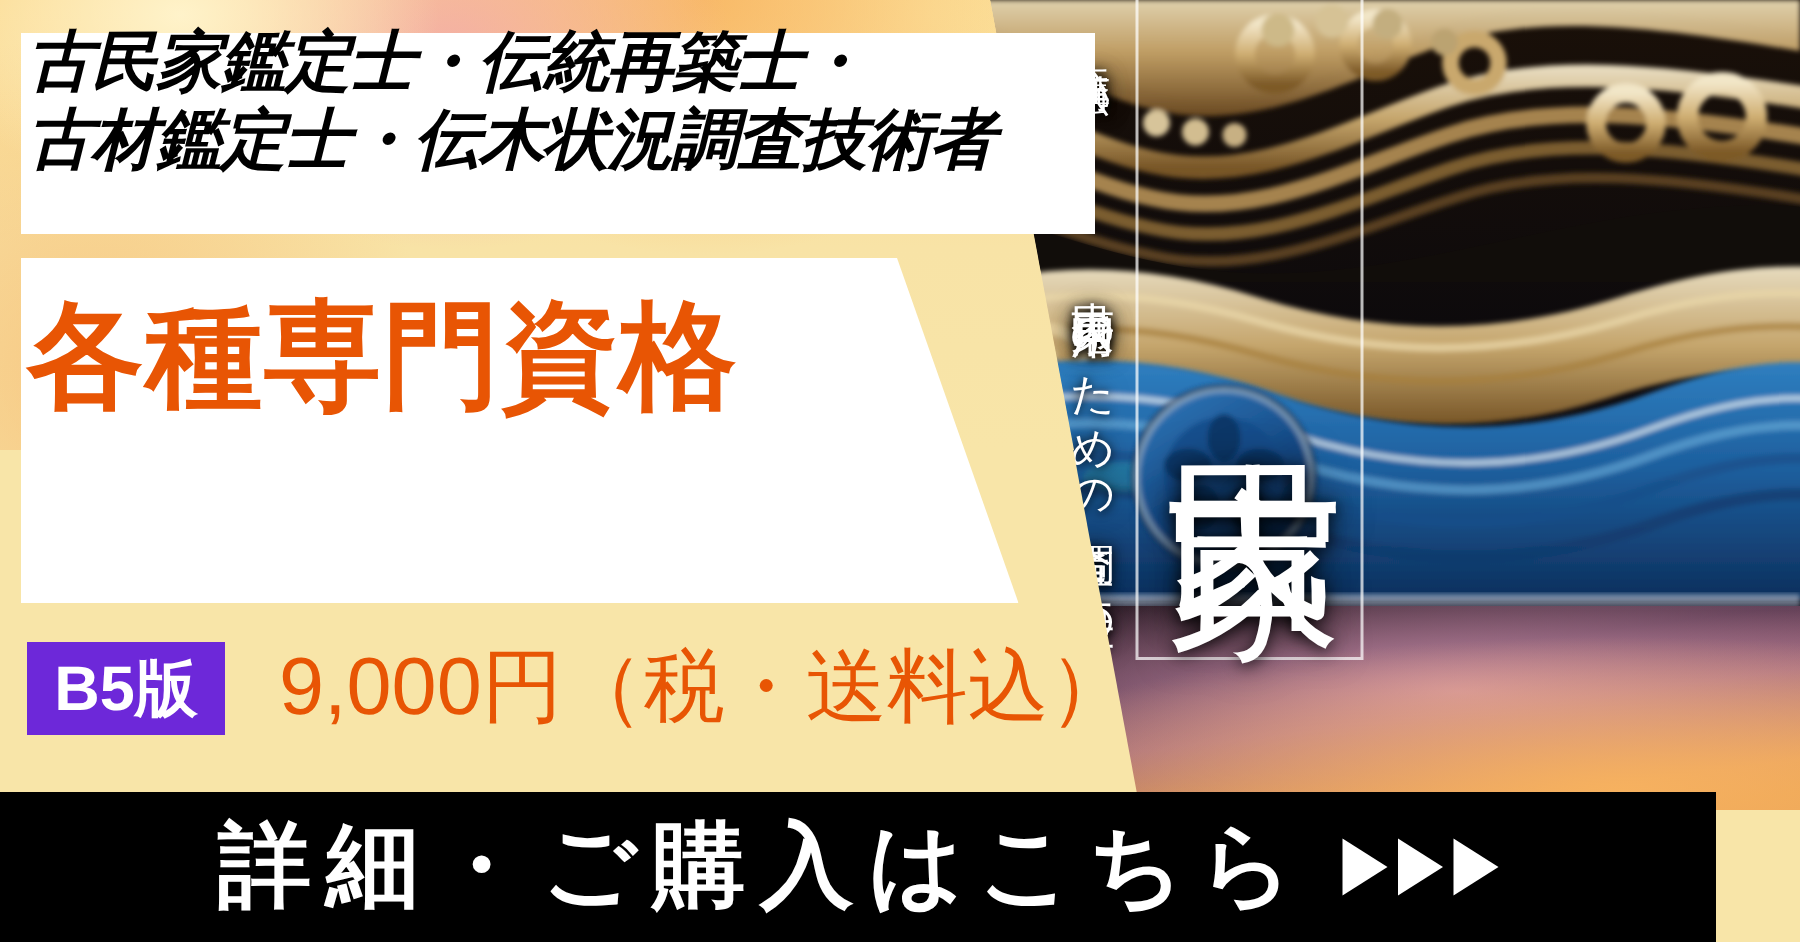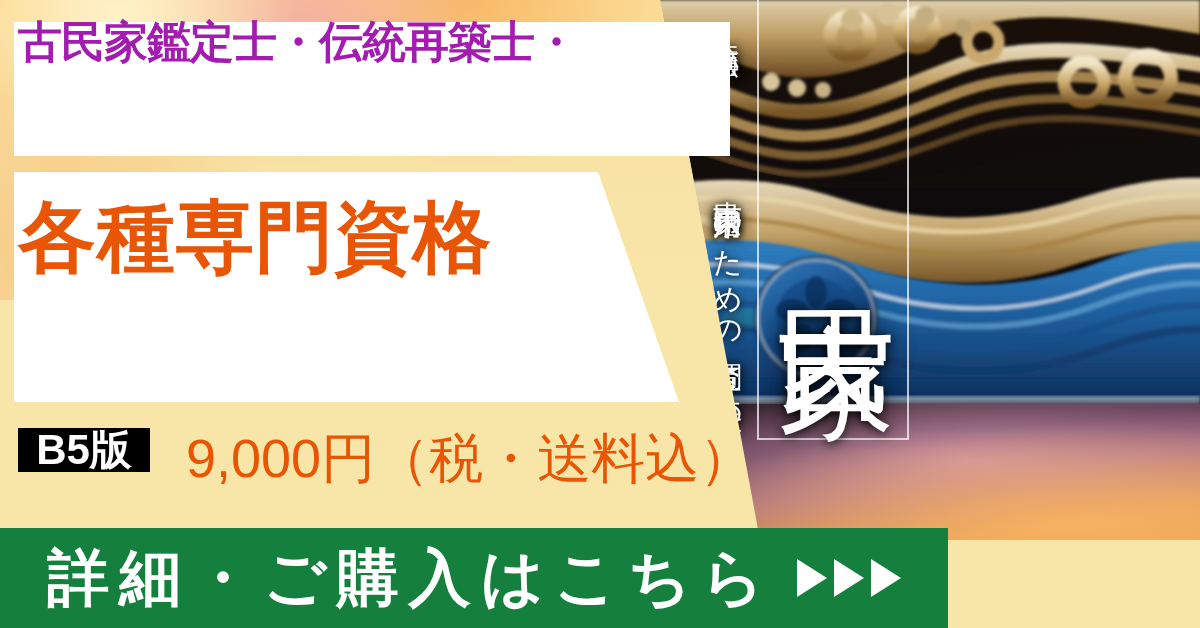--- a/index.html
+++ b/index.html
@@ -95,26 +95,27 @@
   
   .panel-head {
     position: absolute;
     left: 14px; top: 22px;
     width: 716px; height: 134px;
     background: #ffffff;
   }
   .headline {
     position: absolute;
     left: 18px; top: 16px;
-    color: #a21caf;
+    color: #000000;
     font-weight: 700;
     font-size: 44px;
     line-height: 1.18;
     letter-spacing: -1px;
     white-space: nowrap;
+    font-style: italic;
   }
   .headline .l2 { display: block; }
 
   
   .panel-main {
     position: absolute;
     left: 14px; top: 172px;
     width: 680px; height: 230px;
     background: #ffffff;
     clip-path: polygon(0 0, 584px 0, 665px 230px, 0 230px);
@@ -126,22 +127,22 @@
     letter-spacing: 1px;
     white-space: nowrap;
   }
   .title-1 { left: 18px;  top: 186px; font-size: 78px; }
   .title-2 { left: 170px; top: 284px; font-size: 78px; }
 
   
   .badge-b5 {
     position: absolute;
     left: 18px; top: 428px;
-    width: 132px; height: 44px;
-    background: #000000;
+    width: 132px; height: 62px;
+    background: #6d28d9;
     display: flex;
     align-items: center;
     justify-content: center;
   }
   .badge-b5 span {
     color: #ffffff;
     font-size: 42px;
     font-weight: 700;
     letter-spacing: 0px;
     line-height: 1;
@@ -155,22 +156,22 @@
     letter-spacing: 0px;
     white-space: nowrap;
     line-height: 64px;
     margin-left: 16px;
   }
 
   
   .cta {
     position: absolute;
     left: 0; top: 528px;
-    width: 948px; height: 100px;
-    background: #15803d;
+    width: 1144px; height: 100px;
+    background: #000000;
     display: flex;
     align-items: center;
     justify-content: center;
     gap: 22px;
   }
   .cta-text {
     color: #ffffff;
     font-size: 62px;
     font-weight: 700;
     letter-spacing: 10px;
@@ -322,20 +323,21 @@
     <div class="cover-frame"></div>
     <div class="cover-title">古民家</div>
   </div>
 
   <div class="cream-wedge"></div>
   <div class="bg-glow"></div>
 
   <div class="panel-head"></div>
   <div class="headline">
     <span>古民家鑑定士・伝統再築士・</span>
+    <span class="l2">古材鑑定士・伝木状況調査技術者</span>
   </div>
 
   <div class="panel-main"></div>
   <div class="title-1">各種専門資格</div>
 
   <div class="badge-b5">
     <span>B5版</span>
   </div>
   <div class="price">9,000円（税・送料込）</div>
 

